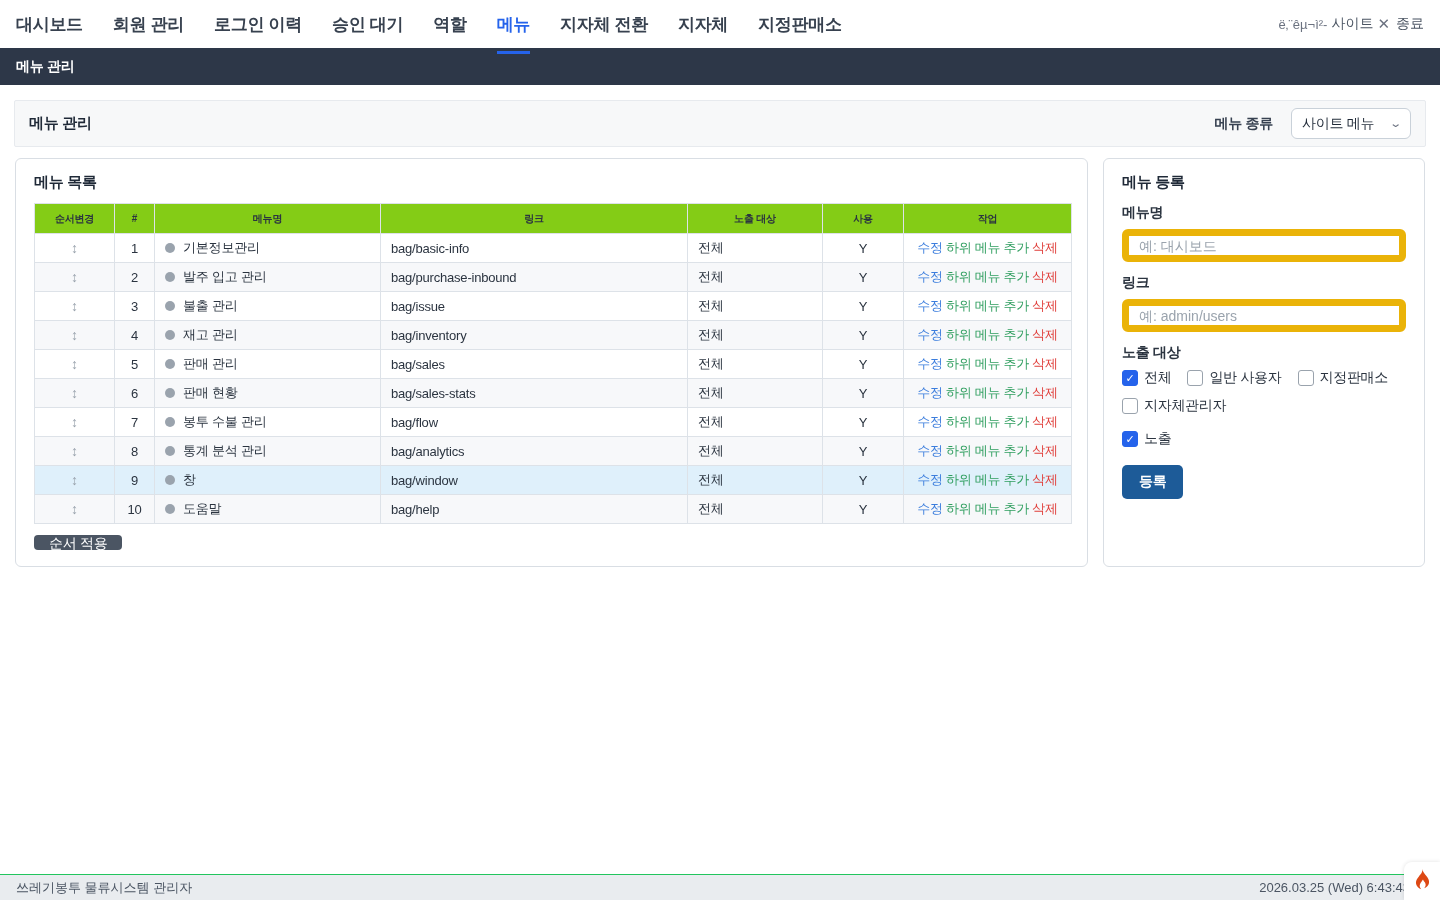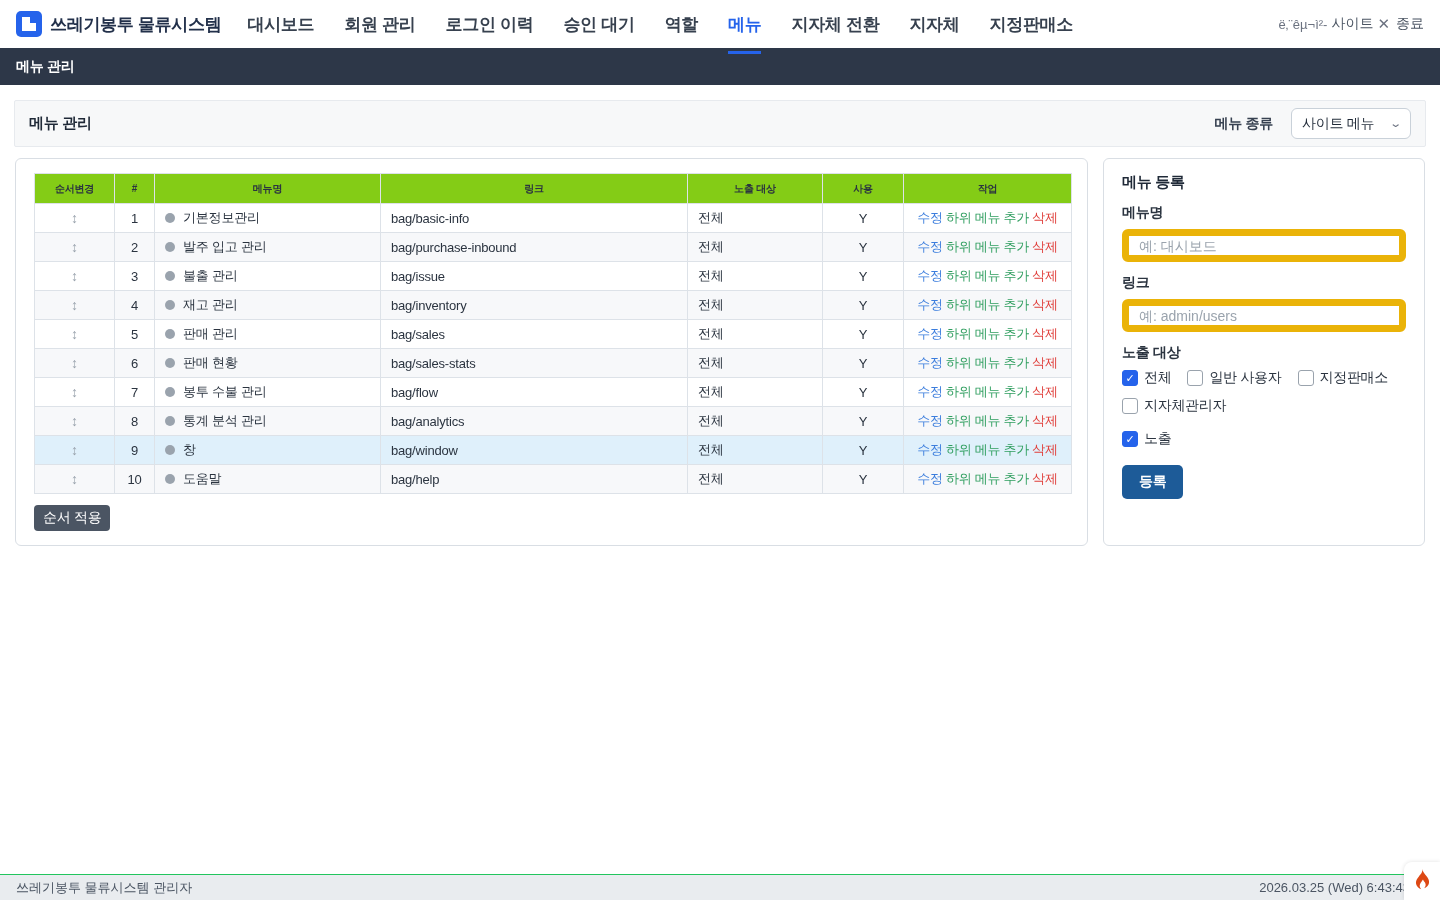--- a/index.html
+++ b/index.html
@@ -44,47 +44,39 @@
   td.c { text-align:center; }
   tbody tr:nth-child(even) td { background:#f7f8fa; }
   tbody tr.hl td { background:#dff0fb; }
   .drag { color:#9aa3ad; font-size:14px; cursor:grab; display:inline-block; }
   .dot { display:inline-block; width:10px; height:10px; border-radius:50%; background:#9aa3ad; margin-right:8px; vertical-align:-1px; }
   .act { text-decoration:none; cursor:pointer; font-size:13px; letter-spacing:-0.3px; }
   .act.edit { color:#3b7ddd; }
   .act.add  { color:#2f9e5f; }
   .act.del  { color:#e0403c; }
   .actions-cell { white-space:nowrap; }
-  .apply-btn { margin-top:11px; background:#4b5563; color:#ffffff; border:none; border-radius:4px; padding:0 9px; height:26px; font-size:14px; font-family:inherit; cursor:pointer; letter-spacing:-0.3px; }
+  .apply-btn { margin-top:11px; background:#4b5563; color:#ffffff; border:none; border-radius:4px; padding:0 15px; height:15px; font-size:14px; font-family:inherit; cursor:pointer; letter-spacing:-0.3px; }
   
   .fld-label { font-size:14px; font-weight:600; color:#2b3440; margin:12px 0 7px 0; letter-spacing:-0.3px; }
   .txt { width:100%; height:33px; border:7px solid #eab308; border-radius:6px; padding:0 10px; font-size:14px; color:#1f2937; font-family:inherit; }
   .txt::placeholder { color:#9aa3ad; }
   .chk-wrap { display:flex; flex-wrap:wrap; gap:10px 16px; margin-top:2px; }
   .chk { display:flex; align-items:center; gap:6px; font-size:14px; color:#2b3440; cursor:pointer; letter-spacing:-0.3px; }
   .box { width:16px; height:16px; border:1.5px solid #9aa3ad; border-radius:3px; background:#ffffff; display:inline-flex; align-items:center; justify-content:center; flex:none; }
   .box.on { background:#2563eb; border-color:#2563eb; color:#ffffff; font-size:11px; font-weight:bold; }
   .visible-row { margin-top:15px; }
   .submit-btn { margin-top:17px; background:#1d5b98; color:#ffffff; border:none; border-radius:5px; padding:0 17px; height:34px; font-size:14px; font-weight:600; font-family:inherit; cursor:pointer; letter-spacing:-0.3px; }
   
   .footer { position:absolute; left:0; right:0; bottom:0; height:26px; background:#e9ecef; border-top:1px solid #22c55e; display:flex; align-items:center; justify-content:space-between; padding:0 30px 0 16px; font-size:13px; color:#4b5563; }
   .debug-fab { position:absolute; right:0; bottom:0; width:36px; height:38px; background:#ffffff; border-top-left-radius:8px; box-shadow:0 0 4px rgba(0,0,0,0.12); display:flex; align-items:center; justify-content:center; z-index:5; cursor:pointer; }
 </style>
 </head>
 <body>
 
 <header class="topbar">
-  <div class="brand">
-    <span class="logo">
-      <svg width="16" height="16" viewBox="0 0 16 16">
-          <path d="M1 1 h8 l6 6 v8 h-14 z M9 1 l0 6 6 0" fill="#ffffff"></path>
-        </svg>
-    </span>
-    <span class="brand-title">쓰레기봉투 물류시스템</span>
-  </div>
   <nav class="main-nav">
       <a class="nav-item">대시보드</a>
       <a class="nav-item">회원 관리</a>
       <a class="nav-item">로그인 이력</a>
       <a class="nav-item">승인 대기</a>
       <a class="nav-item">역할</a>
       <a class="nav-item active">메뉴</a>
       <a class="nav-item">지자체 전환</a>
       <a class="nav-item">지자체</a>
       <a class="nav-item">지정판매소</a>
@@ -110,20 +102,21 @@
     <div class="select-box">
       <span>사이트 메뉴</span>
       <span class="chev">⌄</span>
     </div>
   </div>
 </div>
 
 <div class="content">
 
   <section class="card list-card">
+    <h3 class="card-title">메뉴 목록</h3>
     <table>
       <colgroup>
         <col style="width:80px">
           <col style="width:40px">
           <col style="width:226px">
         <col style="width:307px">
           <col style="width:135px">
           <col style="width:81px">
           <col style="width:168px">
       </colgroup>

